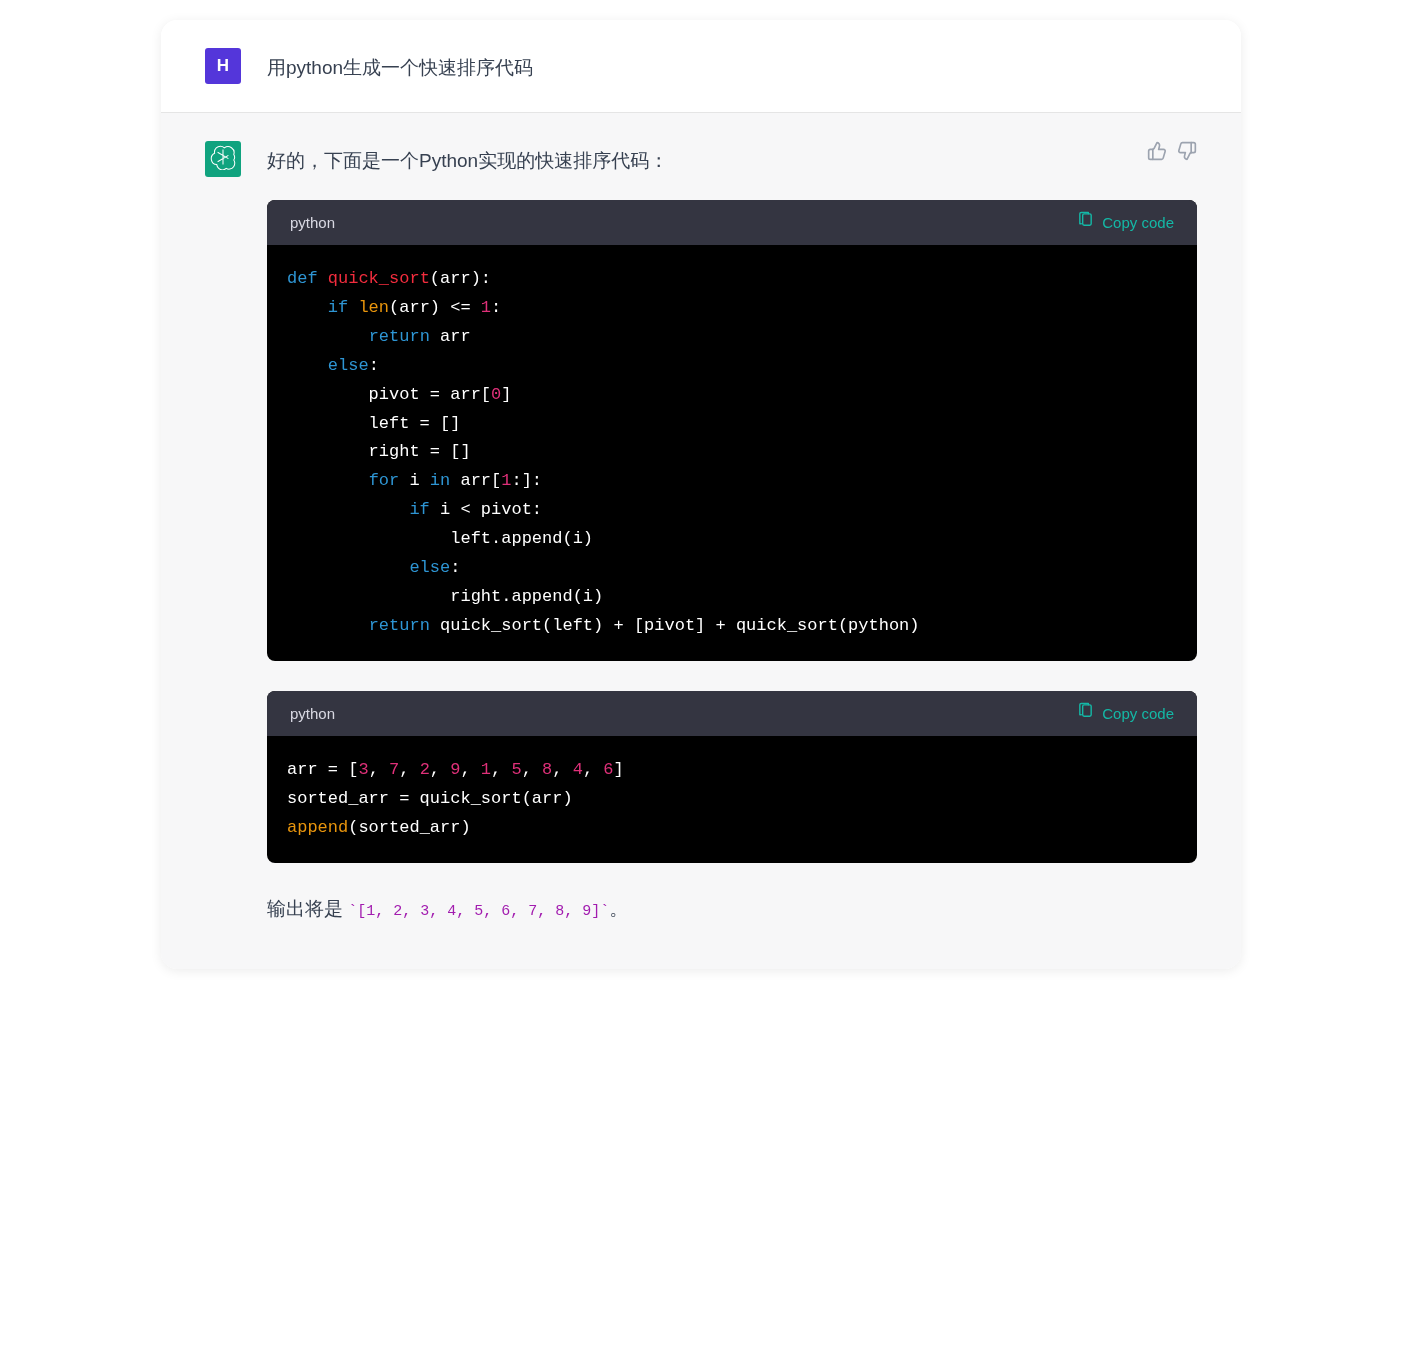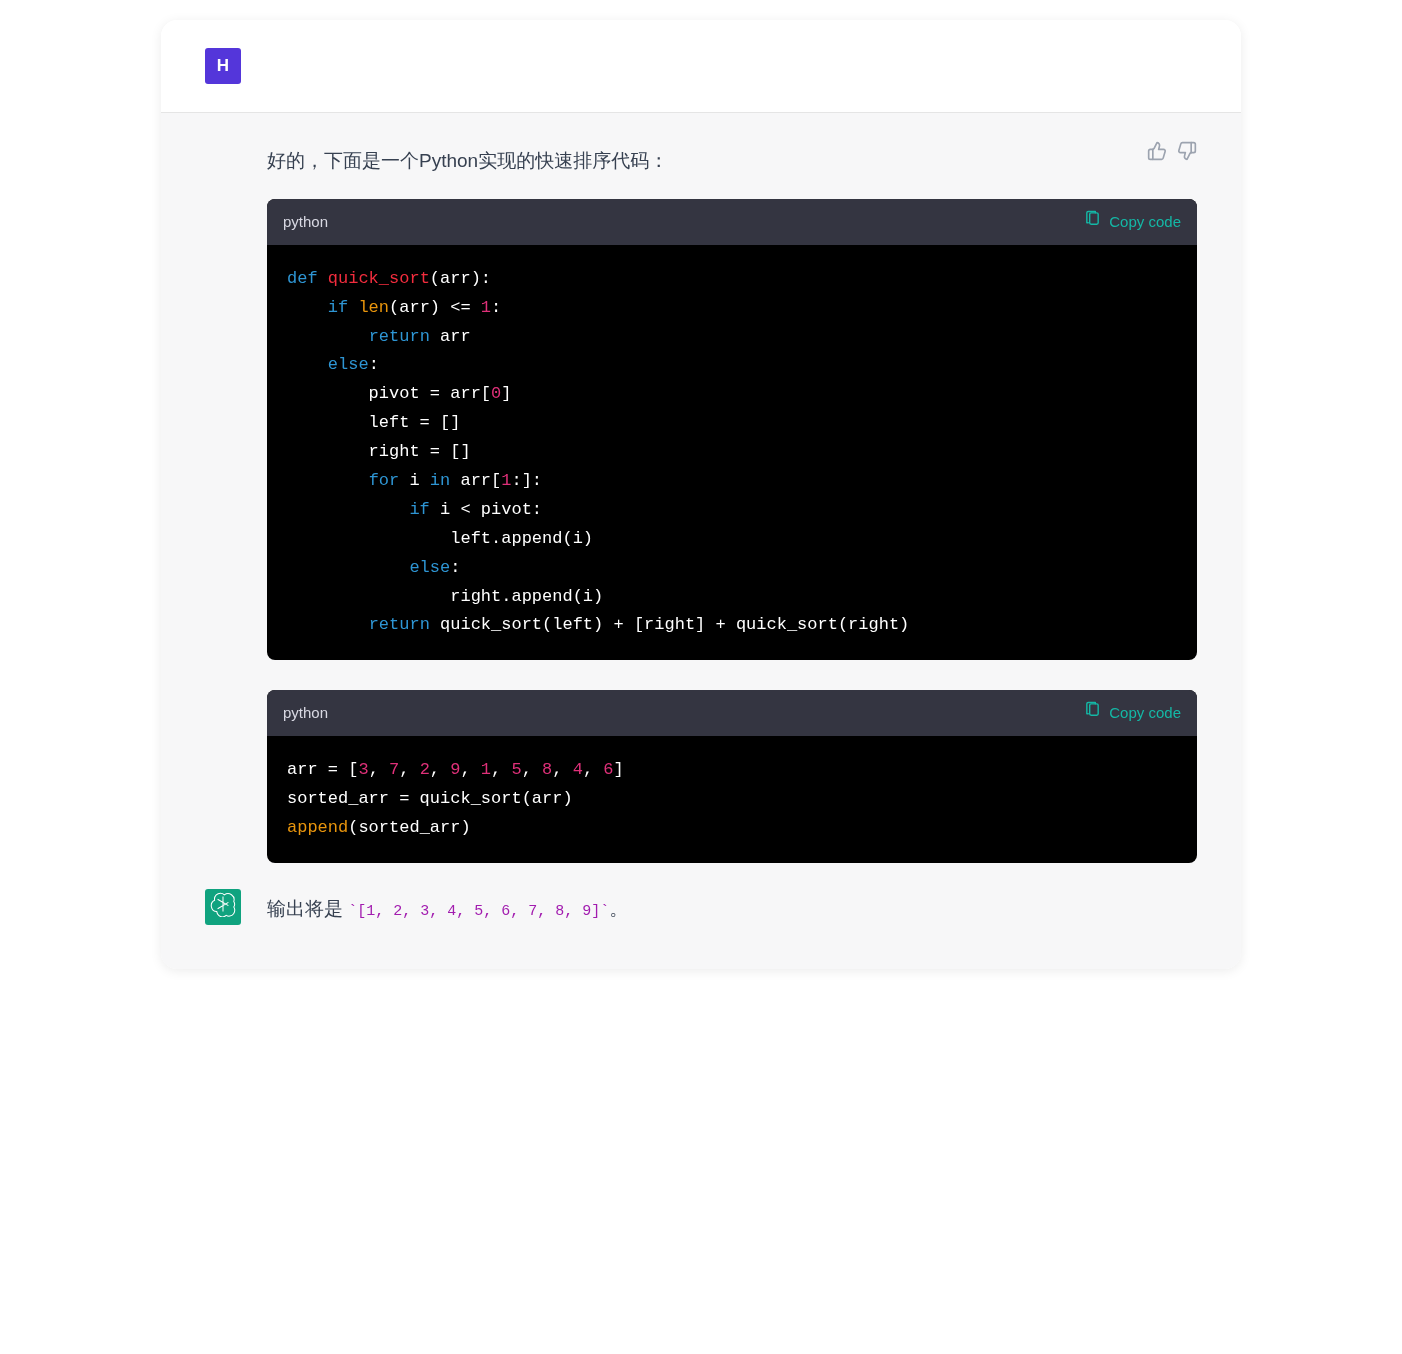--- a/index.html
+++ b/index.html
@@ -25,21 +25,21 @@
       padding: 28px 44px 28px 44px;
       display: flex;
       align-items: flex-start;
       gap: 26px;
       border-bottom: 1px solid #e5e5e5;
     }
     .message-ai {
       background: #f7f7f8;
       padding: 28px 44px 44px 44px;
       display: flex;
-      align-items: flex-end;
+      align-items: flex-start;
       gap: 26px;
       position: relative;
     }
     .avatar {
       width: 36px;
       height: 36px;
       border-radius: 3px;
       flex-shrink: 0;
       display: flex;
       align-items: center;
@@ -86,21 +86,21 @@
       background: #000000;
       border-radius: 8px;
       overflow: hidden;
       margin-bottom: 30px;
     }
     .code-block:last-child {
       margin-bottom: 0;
     }
     .code-header {
       background: #343541;
-      padding: 10px 16px;
+      padding: 10px 23px;
       display: flex;
       justify-content: space-between;
       align-items: center;
       color: #d9d9e3;
       font-size: 15px;
       font-family: inherit;
     }
     .code-lang {
       color: #d9d9e3;
     }
@@ -137,20 +137,21 @@
   </style>
 </head>
 <body>
 
 <div class="card">
 
   <div class="message-user">
     <div class="avatar avatar-user">
       <span>H</span>
     </div>
+    <div class="message-body">用python生成一个快速排序代码</div>
   </div>
 
   <div class="message-ai">
     <div class="avatar avatar-ai">
       <span>
         <svg viewBox="0 0 41 41" fill="none" stroke="#ffffff" stroke-width="1.6">
           <path d="M37.5 16.5c1.3-3.9-.2-8.2-3.6-10.6-3.4-2.4-8-2.3-11.3.2-1.6-1.7-3.9-2.6-6.2-2.6-5.1 0-9.3 4.1-9.3 9.2 0 .6.1 1.3.2 1.9-3.8 1.9-5.9 6.1-5.1 10.3.8 4.2 4.3 7.3 8.5 7.6.2 2.3 1.3 4.4 3 5.9 3.4 2.9 8.4 2.9 11.8 0 1.7 1.1 3.7 1.5 5.7 1.2 5.1-.8 8.5-5.6 7.7-10.7-.2-1.3-.7-2.6-1.4-3.7 1.7-2.6 1.7-6 0-8.7z"></path>
           <path d="M20.5 8.5v24M12 13l17 10M12 28l17-10"></path>
         </svg>
       </span>
@@ -176,21 +177,21 @@
         </span><span class="kw-blue">return</span><span> arr</span><span>
     </span><span class="kw-blue">else</span><span>:</span><span>
         pivot = arr[</span><span class="num-pink">0</span><span>]</span><span>
         left = []</span><span>
         right = []</span><span>
         </span><span class="kw-blue">for</span><span> i </span><span class="kw-blue">in</span><span> arr[</span><span class="num-pink">1</span><span>:]:</span><span>
             </span><span class="kw-blue">if</span><span> i &lt; pivot:</span><span>
                 left.append(i)</span><span>
             </span><span class="kw-blue">else</span><span>:</span><span>
                 right.append(i)</span><span>
-        </span><span class="kw-blue">return</span><span> quick_sort(left) + [right] + quick_sort(right)</span></div>
+        </span><span class="kw-blue">return</span><span> quick_sort(left) + [pivot] + quick_sort(python)</span></div>
       </div>
 
 
       <div class="code-block">
         <div class="code-header">
           <span class="code-lang">python</span>
           <span class="copy-btn">
             <span>
               <svg viewBox="0 0 24 24" fill="none" stroke="currentColor" stroke-width="2" stroke-linecap="round" stroke-linejoin="round">
                 <rect x="8" y="4" width="12" height="16" rx="2"></rect>

